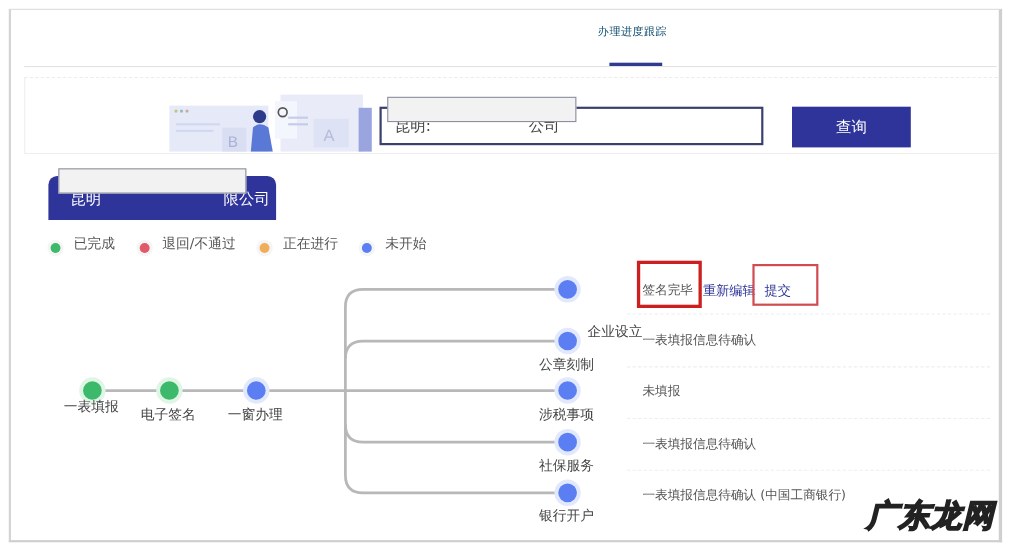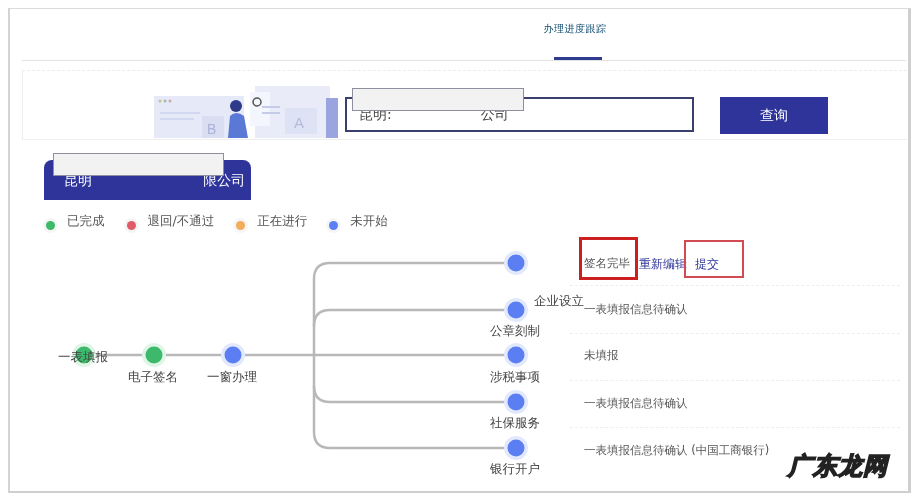--- a/index.html
+++ b/index.html
@@ -48,21 +48,21 @@
   .legend { position: absolute; left: 46px; top: 213px; display: flex; gap: 0; font-size: 12.5px; color: #555; }
   .legend-item { display: flex; align-items: flex-end; margin-right: 22px; }
   .legend-dot { width: 9px; height: 9px; border-radius: 50%; margin-right: 12px; box-shadow: 0 0 0 3px rgba(0,0,0,0.04); }
   svg.flow { position: absolute; left: 0; top: 0; }
   .node-label { position: absolute; font-size: 12.5px; color: #444; white-space: nowrap; }
   .status-text { position: absolute; left: 584px; font-size: 11.5px; color: #555; white-space: nowrap; }
   .row-sep { position: absolute; left: 570px; width: 330px; height: 1px; border-top: 1px dashed #eeeeee; }
   .link { color: #2e3499; font-size: 12px; position: absolute; }
   .red-box { position: absolute; box-sizing: border-box; }
   .watermark {
-    position: absolute; left: 788px; top: 450px; font-size: 24px; font-weight: bold; color: #fff;
+    position: absolute; left: 788px; top: 450px; font-size: 28px; font-weight: bold; color: #fff;
     -webkit-text-stroke: 1.5px #222; letter-spacing: 1px; font-style: italic;
   }
 </style>
 </head>
 <body>
 
 <div class="frame"></div>
 
 <div class="page-title">办理进度跟踪</div>
 <div class="title-underline"></div>
@@ -141,21 +141,21 @@
       <circle cx="516" cy="310" r="8.5" fill="#5b7ff2"></circle>
     <circle cx="516" cy="355" r="12" fill="#e3e9fd"></circle>
       <circle cx="516" cy="355" r="8.5" fill="#5b7ff2"></circle>
     <circle cx="516" cy="402" r="12" fill="#e3e9fd"></circle>
       <circle cx="516" cy="402" r="8.5" fill="#5b7ff2"></circle>
     <circle cx="516" cy="448" r="12" fill="#e3e9fd"></circle>
       <circle cx="516" cy="448" r="8.5" fill="#5b7ff2"></circle>
   </g>
 </svg>
 
-<div class="node-label" style="left:58px; top:349px;text-align:center;">一表填报</div>
+<div class="node-label" style="left:58px; top:362px;text-align:center;">一表填报</div>
 <div class="node-label" style="left:128px; top:369px;">电子签名</div>
 <div class="node-label" style="left:207px; top:369px;">一窗办理</div>
 
 <div class="node-label" style="left:490px; top:293px;margin-left:44px;">企业设立</div>
 <div class="node-label" style="left:490px; top:323px;">公章刻制</div>
 <div class="node-label" style="left:490px; top:369px;">涉税事项</div>
 <div class="node-label" style="left:490px; top:415px;">社保服务</div>
 <div class="node-label" style="left:490px; top:461px;">银行开户</div>
 
 <div class="status-text" style="top:256px;">签名完毕</div>

